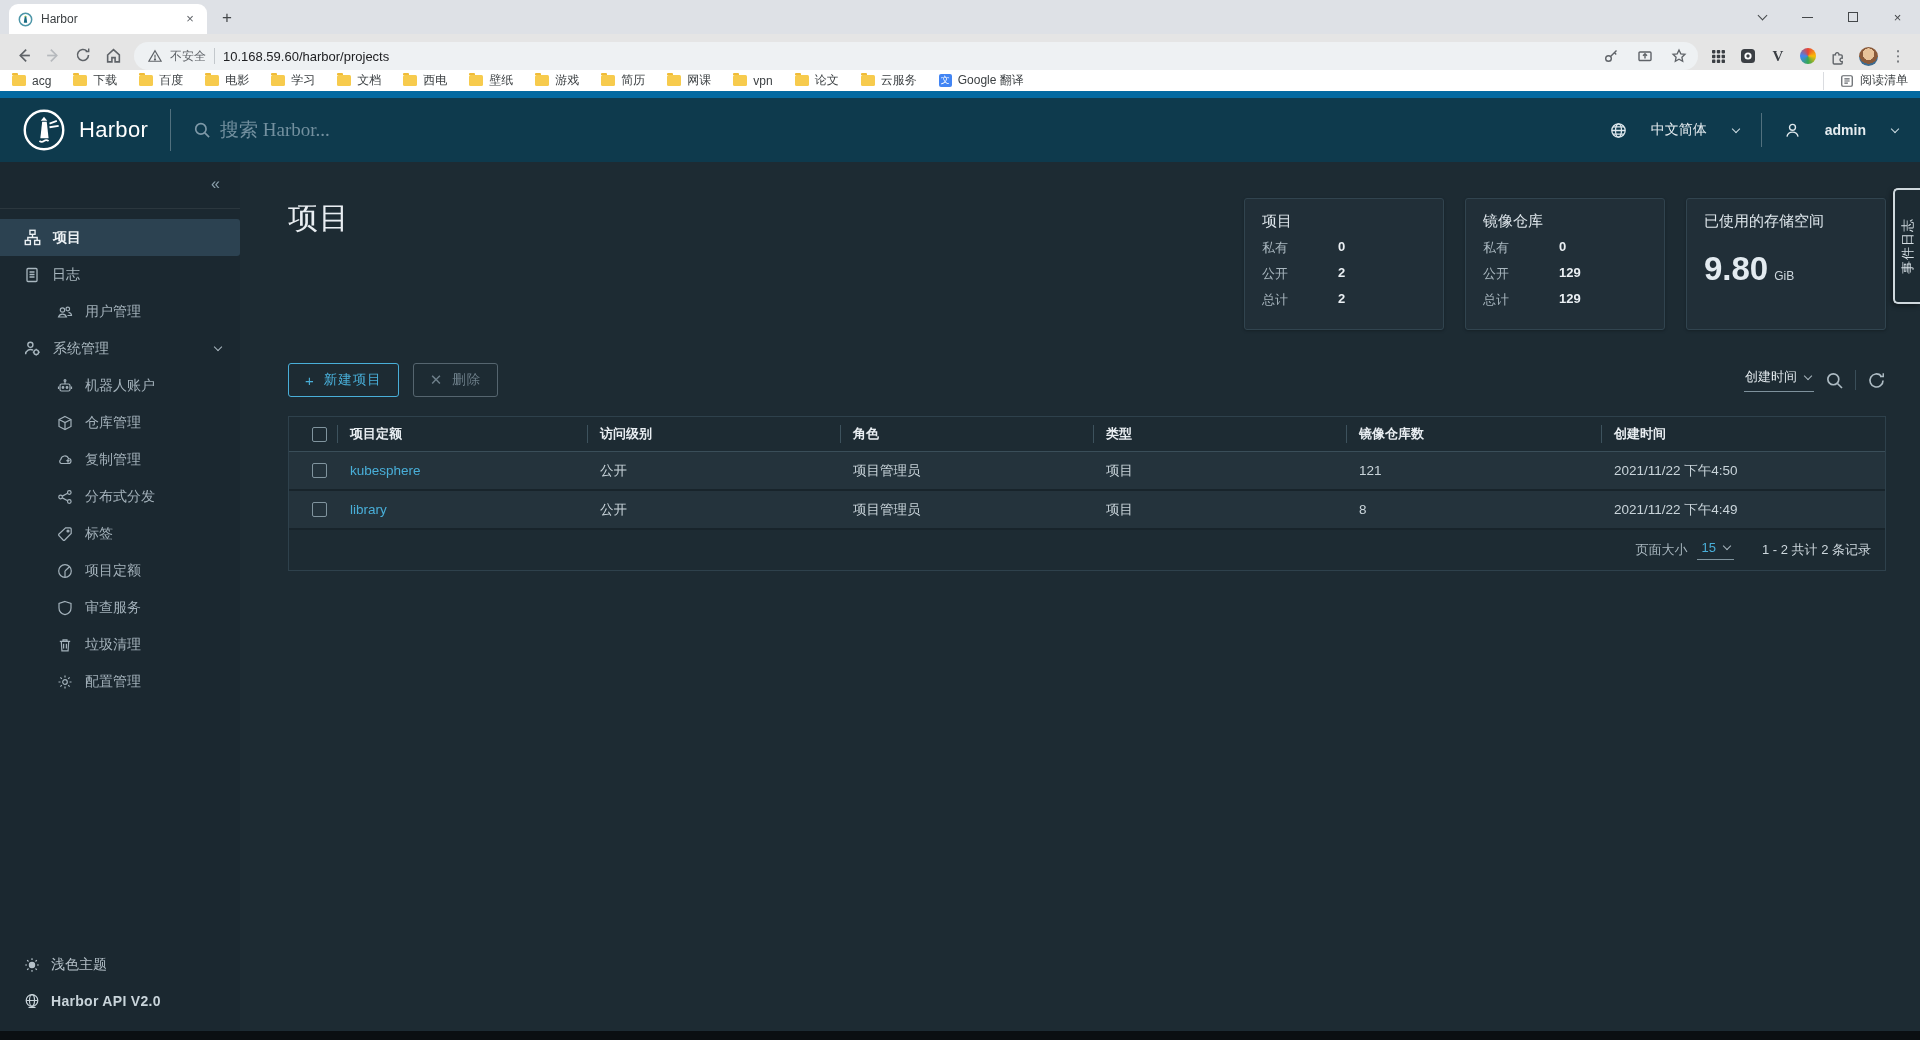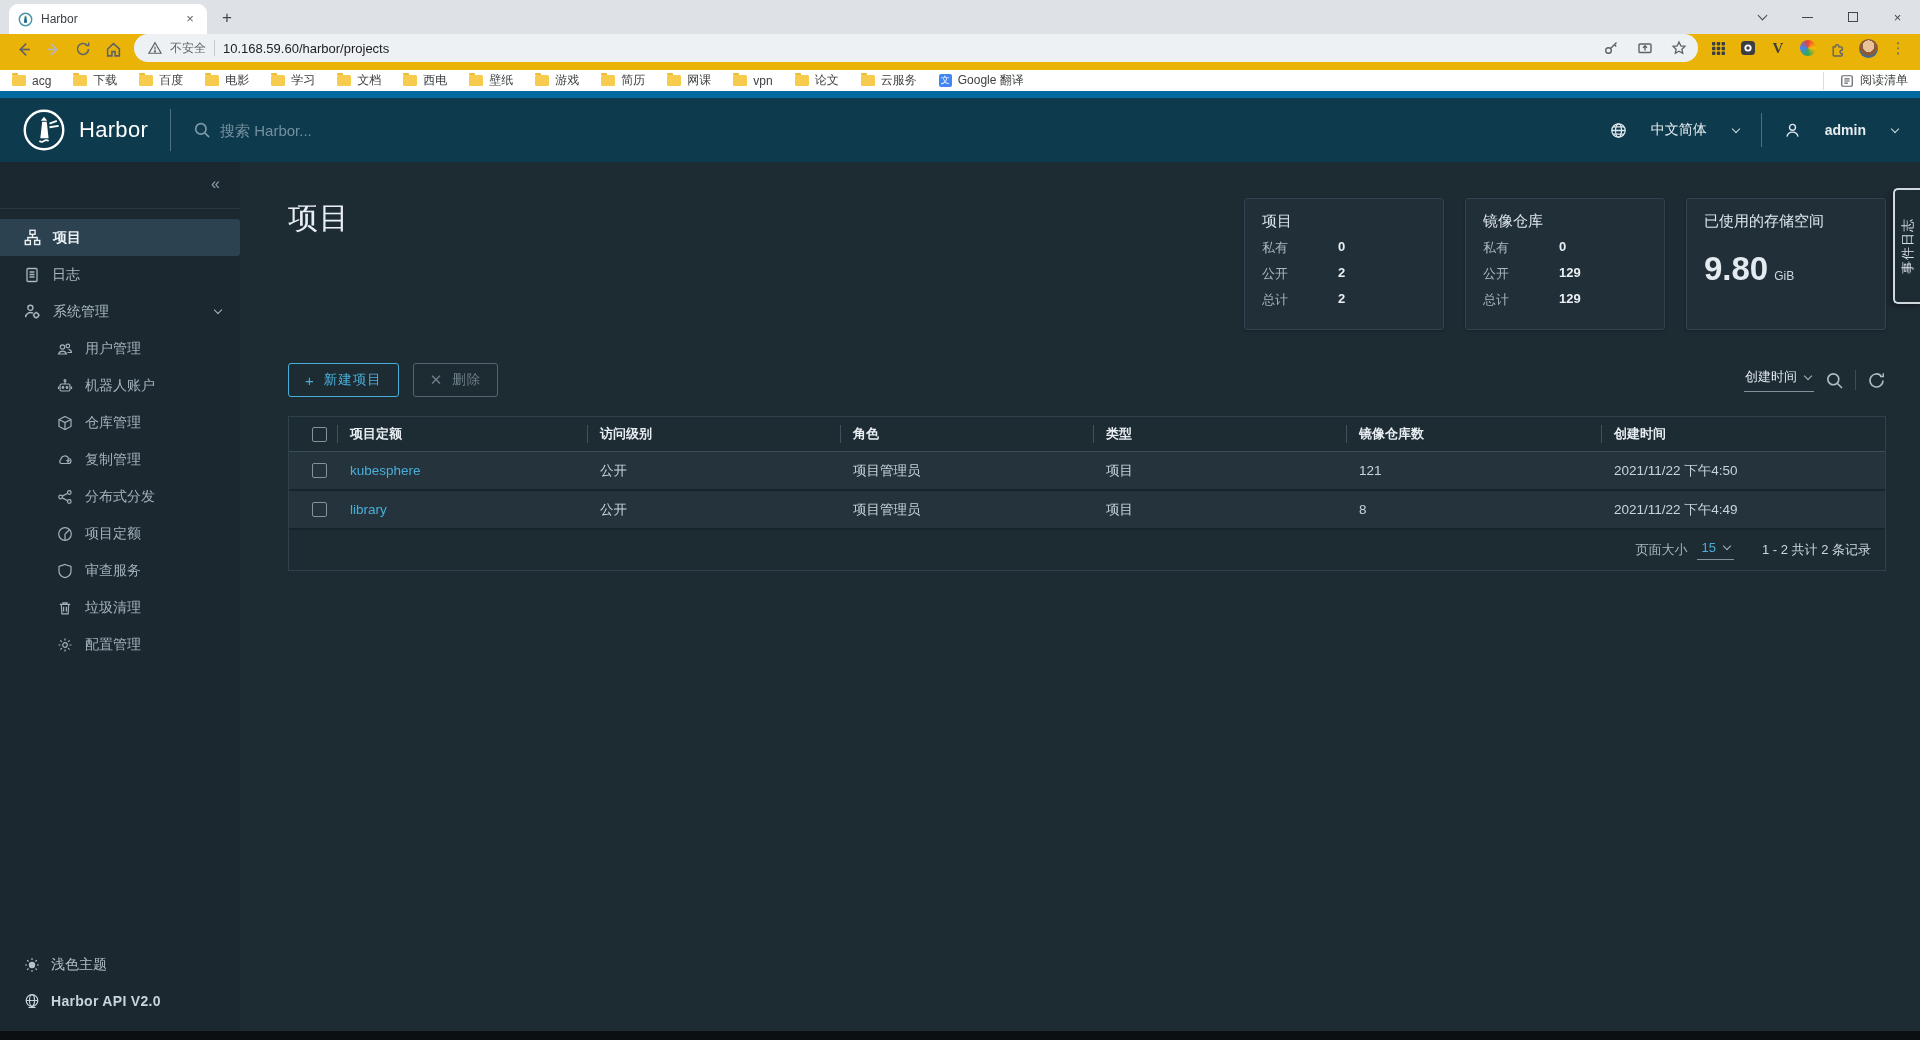--- a/index.html
+++ b/index.html
@@ -11,21 +11,21 @@
 .tabstrip{height:34px;background:#dee1e6;display:flex;align-items:flex-end;position:relative;flex:none}
 .tab{width:198px;height:30px;background:#fff;border-radius:9px 9px 0 0;margin-left:9px;display:flex;align-items:center;padding:0 9px;gap:8px}
 .tab-title{font-size:12px;color:#3c4043;flex:1;white-space:nowrap;overflow:hidden}
 .tab-close{color:#5f6368;font-size:13px;width:16px;height:16px;line-height:15px;text-align:center;border-radius:50%;cursor:pointer}
 .newtab{width:26px;height:26px;margin:0 0 3px 7px;color:#44474a;font-size:17px;display:flex;align-items:center;justify-content:center;border-radius:50%}
 .wincontrols{position:absolute;right:0;top:0;height:100%;display:flex;align-items:stretch}
 .winbtn{width:45px;display:flex;align-items:center;justify-content:center;color:#44474a;font-size:13px}
 .win-min{width:11px;height:1px;background:#44474a}
 .win-max{width:10px;height:10px;border:1px solid #44474a}
 .chev{width:7px;height:7px;border-right:1.5px solid currentColor;border-bottom:1.5px solid currentColor;transform:rotate(45deg);margin-top:-3px}
-.toolbar{height:36px;background:#eab308;display:flex;align-items:flex-start;padding:0 8px;flex:none}
+.toolbar{height:36px;background:#e5e5e5;display:flex;align-items:flex-end;padding:0 8px;flex:none}
 .navbtn{width:30px;height:30px;display:flex;align-items:center;justify-content:center;color:#5f6368;border-radius:50%;flex:none}
 .navbtn.dim{color:#b6b9bd}
 .addressbar{flex:1;height:28px;background:#eef1f3;border-radius:14px;margin:0 6px;display:flex;align-items:center;padding:0 6px 0 14px;gap:8px;min-width:0}
 .sec-label{font-size:12px;color:#5f6368;white-space:nowrap}
 .addr-div{width:1px;height:16px;background:#c3c8cc}
 .url{font-size:13px;color:#202124;flex:1;white-space:nowrap;overflow:hidden}
 .pill-icon{width:26px;height:26px;display:flex;align-items:center;justify-content:center;color:#5f6368;border-radius:50%;flex:none}
 .extrow{display:flex;align-items:center;gap:2px;flex:none}
 .ext{width:28px;height:28px;display:flex;align-items:center;justify-content:center;border-radius:50%;flex:none}
 .v-glyph{font-size:15px;font-weight:700;color:#3b3f44;font-family:"Liberation Serif",serif}
@@ -38,21 +38,21 @@
 .folder:before{content:"";position:absolute;top:-2px;left:0;width:6px;height:2px;background:#f0bc38;border-radius:1px 1px 0 0}
 .gtrans{width:13px;height:13px;border-radius:2px;background:#4285f4;color:#fff;font-size:9px;display:flex;align-items:center;justify-content:center;flex:none}
 .reading{margin-left:auto;display:flex;align-items:center;gap:6px;font-size:12px;color:#3c4043;border-left:1px solid #dadce0;padding-left:16px;height:18px}
 
 
 .app{flex:1;display:flex;flex-direction:column;position:relative;min-height:0}
 .appheader{height:64px;background:var(--header-bg,#0e3a4d);display:flex;align-items:center;padding:0 22px;color:#fff;flex:none}
 .brand{font-size:22px;font-weight:400;margin-left:13px;letter-spacing:.3px}
 .hdr-div{width:1px;height:42px;background:rgba(255,255,255,.28);margin:0 22px}
 .searchwrap{display:flex;align-items:center;gap:9px;flex:1;color:#7e99a8}
-.search-input{background:transparent;border:none;outline:none;color:#d7e2e8;font-size:15px;width:480px;font-family:Liberation Sans, sans-serif}
+.search-input{background:transparent;border:none;outline:none;color:#d7e2e8;font-size:19px;width:480px;font-family:Liberation Serif, serif}
 .search-input::placeholder{color:#73909f}
 .hdr-right{margin-left:auto;display:flex;align-items:center;color:#e6edf1}
 .hdr-group{display:flex;align-items:center;gap:24px;font-size:14px}
 .hdr-chev{width:6px;height:6px;border-right:1.3px solid #cfdde4;border-bottom:1.3px solid #cfdde4;transform:rotate(45deg);margin:-2px 0 0 2px}
 .appbody{flex:1;display:flex;min-height:0}
 .sidebar{width:240px;background:var(--sidebar-bg,#1b2830);display:flex;flex-direction:column;padding-top:10px;flex:none}
 .collapse{align-self:flex-end;margin:4px 20px 0 0;color:#8ba0ac;font-size:16px;line-height:1;cursor:pointer}
 .nav{margin-top:16px;border-top:1px solid rgba(255,255,255,.07);padding-top:10px;display:flex;flex-direction:column}
 .nav-item{height:37px;display:flex;align-items:center;gap:12px;padding-left:24px;color:#a9b7bf;font-size:14px;position:relative;flex:none;cursor:pointer}
 .nav-item.active{background:var(--active-item-bg,#2c4251);color:#ecf1f4;font-weight:700;border-radius:0 3px 3px 0}
@@ -364,41 +364,41 @@
         </div>
         <div class="nav-item">
           <span>
               <svg width="16" height="16" viewBox="0 0 16 16" fill="none" stroke="currentColor" stroke-width="1.3">
                 <rect x="3" y="1.5" width="10" height="13" rx="1"></rect>
                 <path d="M5.5 5 h5 M5.5 7.5 h5 M5.5 10 h5"></path>
               </svg>
             </span>
           <span>日志</span>
         </div>
+        <div class="nav-item sub">
+          <span>
+              <svg width="16" height="16" viewBox="0 0 16 16" fill="none" stroke="currentColor" stroke-width="1.2">
+                <circle cx="5.5" cy="6" r="2.2"></circle>
+                <circle cx="10.8" cy="5" r="1.8"></circle>
+                <path d="M1.5 13 a4.2 4.2 0 0 1 8 0 Z M10.5 11.5 h4 a3.4 3.4 0 0 0 -3-3.2"></path>
+              </svg>
+            </span>
+          <span>用户管理</span>
+        </div>
         <div class="nav-item">
           <span>
               <svg width="17" height="17" viewBox="0 0 16 16" fill="none" stroke="currentColor" stroke-width="1.3">
                 <circle cx="6" cy="4.5" r="2.4"></circle>
                 <path d="M1.5 13.5 a4.6 4.6 0 0 1 7-3.9"></path>
                 <circle cx="11.5" cy="11.5" r="2.2"></circle>
                 <path d="M11.5 8.3 v1 M11.5 13.7 v1 M8.3 11.5 h1 M13.7 11.5 h1"></path>
               </svg>
             </span>
           <span>系统管理</span>
           <span class="nav-chevron"></span>
-        </div>
-        <div class="nav-item sub">
-          <span>
-              <svg width="16" height="16" viewBox="0 0 16 16" fill="none" stroke="currentColor" stroke-width="1.2">
-                <circle cx="5.5" cy="6" r="2.2"></circle>
-                <circle cx="10.8" cy="5" r="1.8"></circle>
-                <path d="M1.5 13 a4.2 4.2 0 0 1 8 0 Z M10.5 11.5 h4 a3.4 3.4 0 0 0 -3-3.2"></path>
-              </svg>
-            </span>
-          <span>用户管理</span>
         </div>
         <div class="nav-item sub">
           <span>
               <svg width="16" height="16" viewBox="0 0 16 16" fill="none" stroke="currentColor" stroke-width="1.2">
                 <rect x="3" y="6" width="10" height="7" rx="1.5"></rect>
                 <circle cx="6" cy="9.5" r="0.8" fill="currentColor"></circle>
                 <circle cx="10" cy="9.5" r="0.8" fill="currentColor"></circle>
                 <path d="M8 6 V3.5"></path>
                 <circle cx="8" cy="2.6" r="0.9"></circle>
                 <path d="M1.5 8.5 v2.5 M14.5 8.5 v2.5"></path>
@@ -427,20 +427,29 @@
         <div class="nav-item sub">
           <span>
               <svg width="16" height="16" viewBox="0 0 16 16" fill="none" stroke="currentColor" stroke-width="1.2">
                 <circle cx="12.3" cy="3.5" r="1.8"></circle>
                 <circle cx="3.6" cy="8" r="1.8"></circle>
                 <circle cx="12.3" cy="12.5" r="1.8"></circle>
                 <path d="M5.3 7.1 L10.6 4.3 M5.3 8.9 L10.6 11.7"></path>
               </svg>
             </span>
           <span>分布式分发</span>
+        </div>
+        <div class="nav-item sub">
+          <span>
+              <svg width="16" height="16" viewBox="0 0 16 16" fill="none" stroke="currentColor" stroke-width="1.2">
+                <path d="M8.6 1.8 H13 a1.2 1.2 0 0 1 1.2 1.2 V7.4 L7.8 14 a1.2 1.2 0 0 1 -1.7 0 L2 9.7 a1.2 1.2 0 0 1 0 -1.7 Z"></path>
+                <circle cx="11" cy="5" r="1" fill="currentColor"></circle>
+              </svg>
+            </span>
+          <span>标签</span>
         </div>
         <div class="nav-item sub">
           <span>
               <svg width="16" height="16" viewBox="0 0 16 16" fill="none" stroke="currentColor" stroke-width="1.2">
                 <circle cx="8" cy="8" r="6.3"></circle>
                 <path d="M8 8 L12.5 3.8 M8 8 V14.3"></path>
               </svg>
             </span>
           <span>项目定额</span>
         </div>

